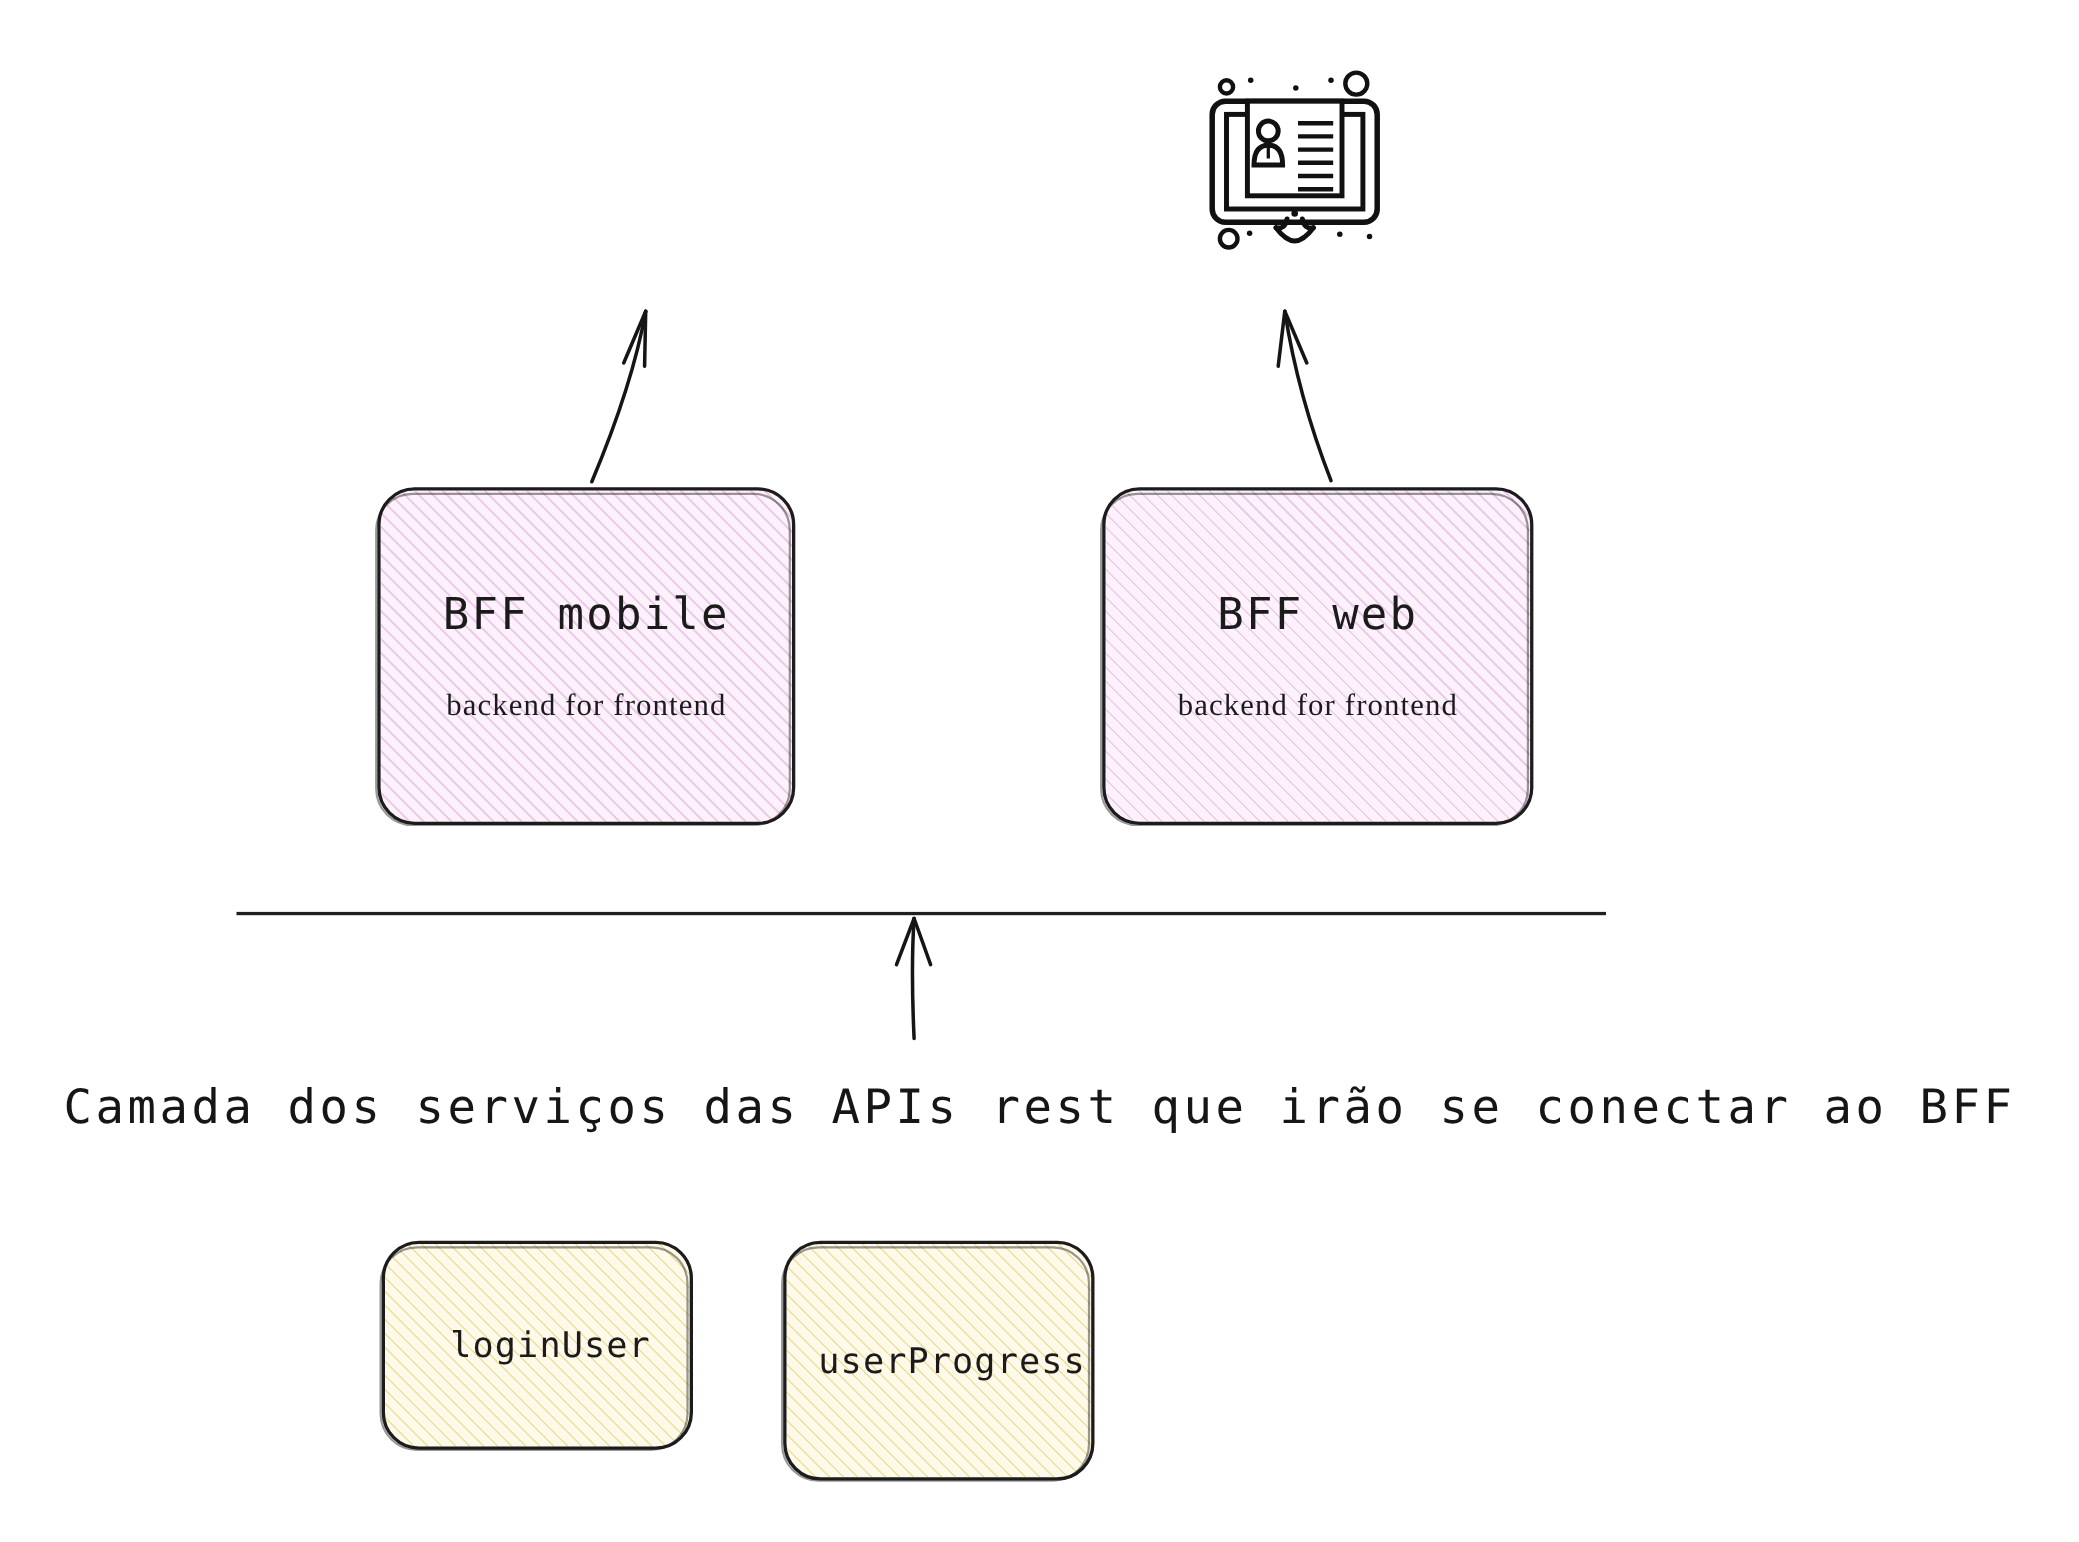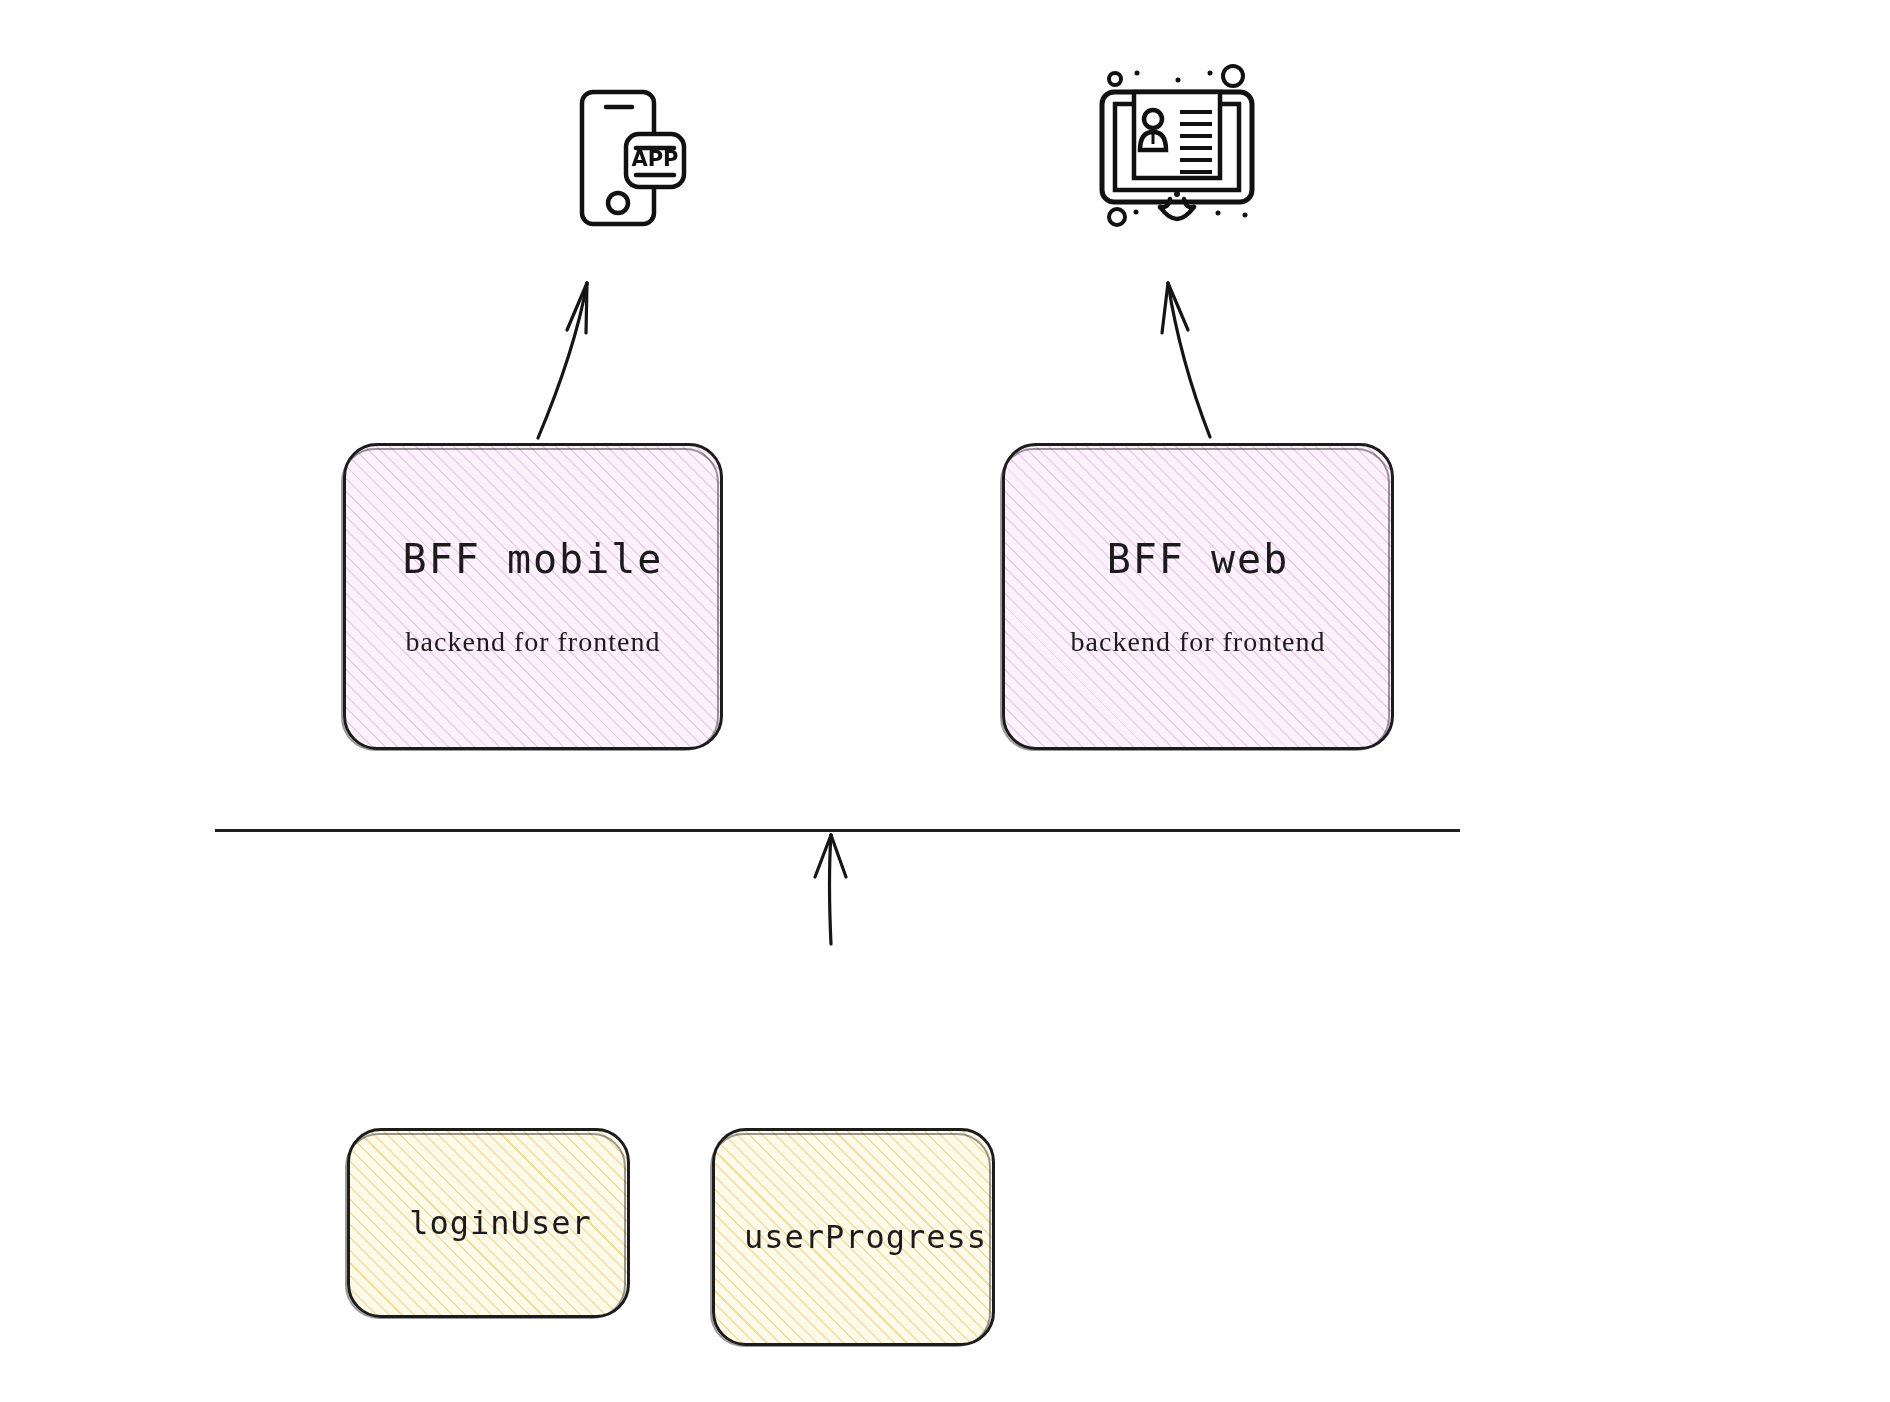--- a/index.html
+++ b/index.html
@@ -114,31 +114,20 @@
     left: 0; top: 0;
     width: 1890px; height: 1402px;
     pointer-events: none;
   }
 </style>
 </head>
 <body>
 
 <div id="canvas">
 
-  <div class="icon-box" id="icon-mobile">
-    <svg viewBox="0 0 110 140" width="110" height="140">
-      <rect x="4" y="4" width="72" height="132" rx="11" ry="11" fill="none" stroke="#111" stroke-width="4.5"></rect>
-      <line x1="28" y1="19" x2="54" y2="19" stroke="#111" stroke-width="4.5" stroke-linecap="round"></line>
-      <circle cx="40" cy="115" r="10" fill="none" stroke="#111" stroke-width="4.5"></circle>
-      <rect x="48" y="46" width="58" height="53" rx="13" ry="13" fill="#fff" stroke="#111" stroke-width="4.5"></rect>
-      <line x1="58" y1="60" x2="96" y2="60" stroke="#111" stroke-width="4.5" stroke-linecap="round"></line>
-      <line x1="58" y1="87" x2="96" y2="87" stroke="#111" stroke-width="4.5" stroke-linecap="round"></line>
-      <text x="77" y="78" text-anchor="middle" font-family="'DejaVu Sans','Liberation Sans',sans-serif" font-size="21" font-weight="bold" fill="#111">APP</text>
-    </svg>
-  </div>
 
   <div class="icon-box" id="icon-desktop">
     <svg viewBox="0 0 180 170" width="180" height="170">
 
       <rect x="12" y="30" width="150" height="110" rx="12" ry="12" fill="none" stroke="#111" stroke-width="5"></rect>
       <rect x="25" y="42" width="124" height="86" fill="none" stroke="#111" stroke-width="4.5"></rect>
 
       <rect x="44" y="30" width="86" height="86" fill="#fff" stroke="#111" stroke-width="4.5"></rect>
 
       <circle cx="63" cy="57" r="9" fill="none" stroke="#111" stroke-width="4.5"></circle>
@@ -195,20 +184,21 @@
     <div class="node-sub">backend for frontend</div>
   </div>
 
   <div class="node bff" id="bff-web">
     <div class="node-title">BFF web</div>
     <div class="node-sub">backend for frontend</div>
   </div>
 
   <div class="divider"></div>
 
+  <div class="caption">Camada dos serviços das APIs rest que irão se conectar ao BFF</div>
 
   <div class="node service" id="svc-0">
     <div class="node-label">loginUser</div>
   </div>
   <div class="node service" id="svc-1">
     <div class="node-label">userProgress</div>
   </div>
 
 </div>
 

